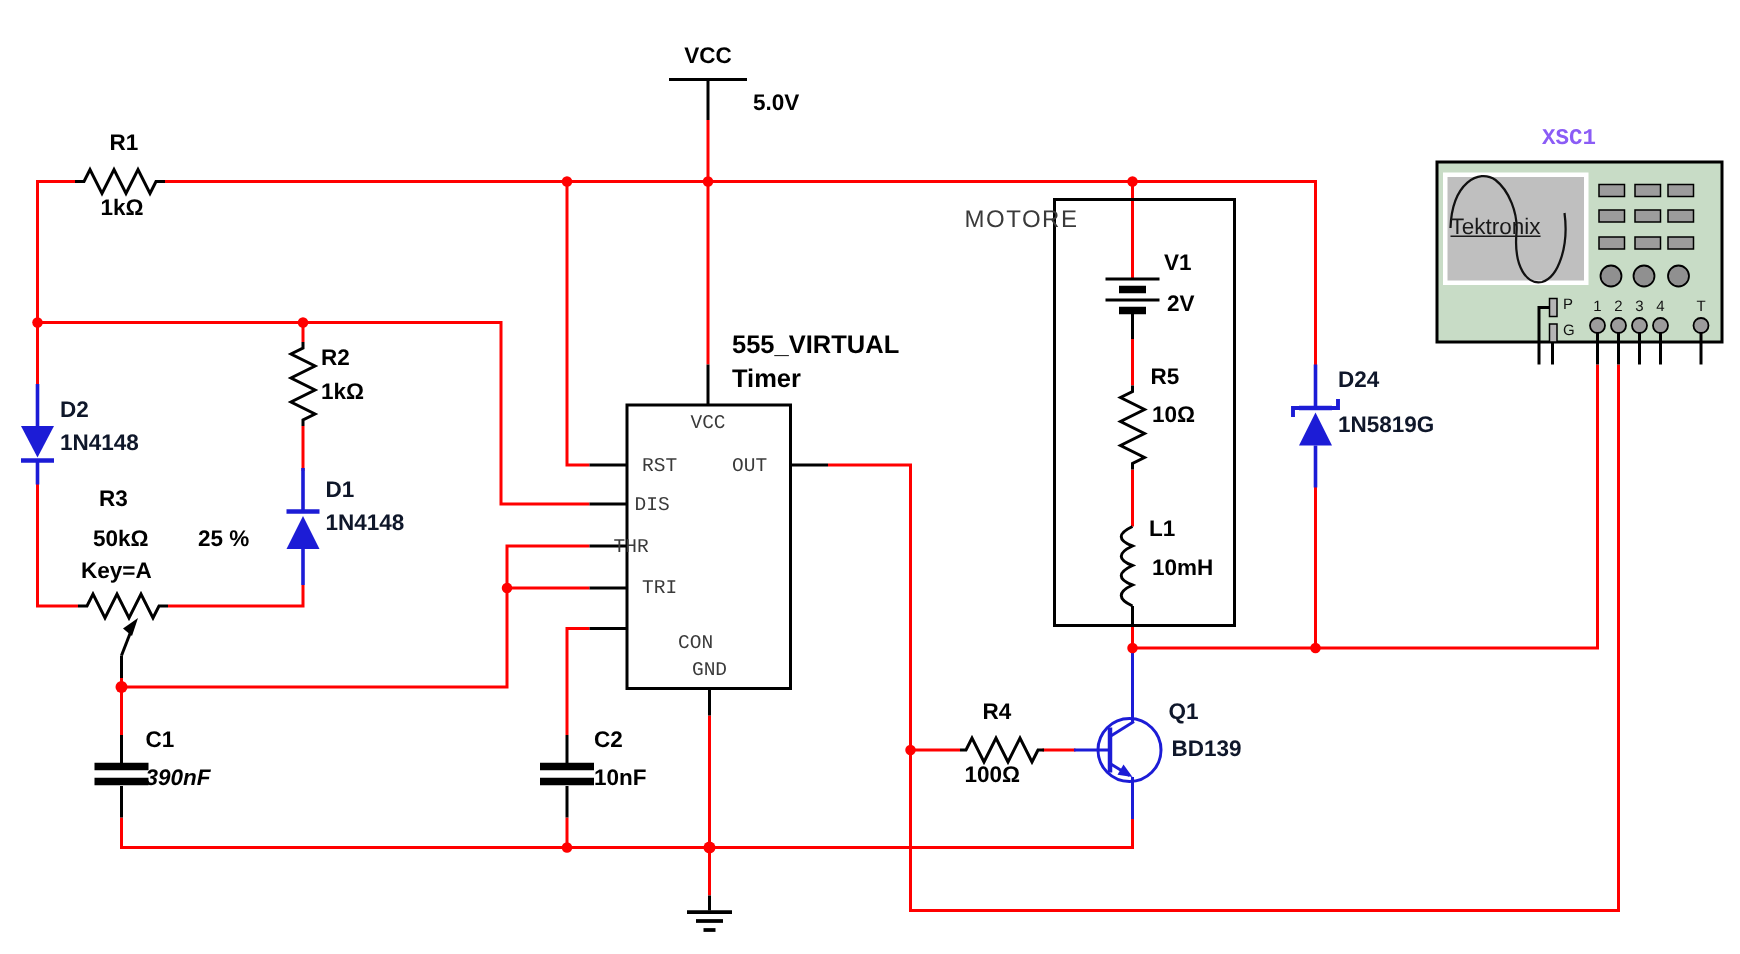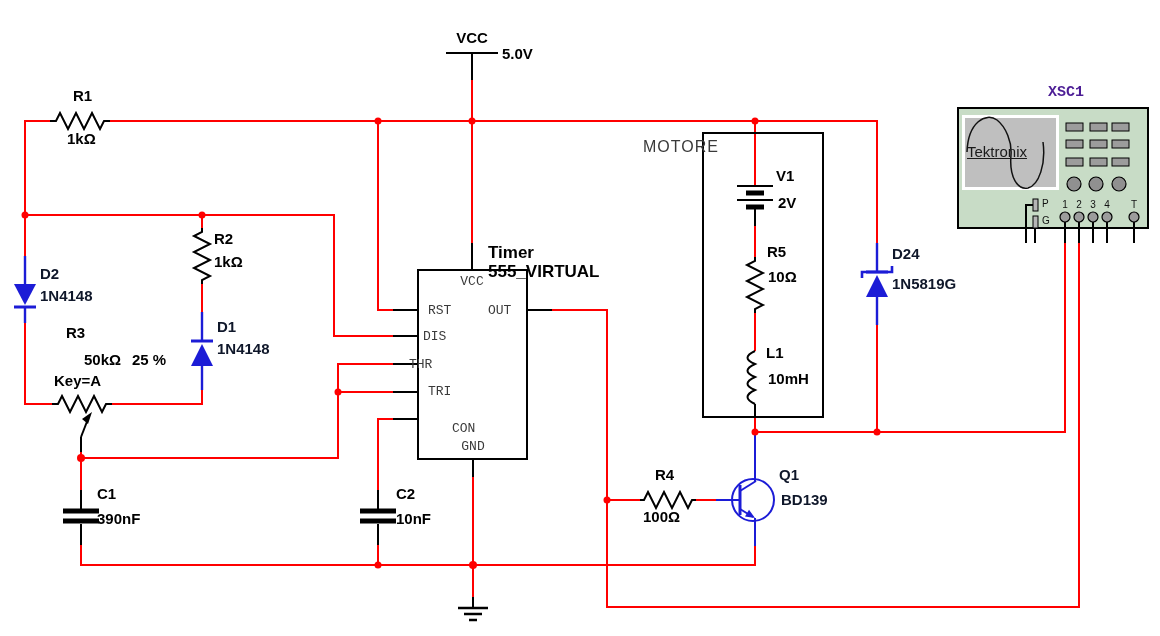--- a/index.html
+++ b/index.html
@@ -8,21 +8,21 @@
   #schem{position:absolute;left:0;top:0;}
   .lbl{position:absolute;font:bold 15px "Liberation Sans",sans-serif;color:#000;
        white-space:nowrap;line-height:1;}
   .lbl.blue{color:#0f172a;}
   .lbl.big{font-size:17px;}
   .lbl.gray{color:#3a3a3a;font-weight:400;font-size:16px;letter-spacing:1px;}
   .lbl.ctr{text-align:center;}
   .pin{position:absolute;font:13px "Liberation Mono",monospace;color:#3a3a3a;
        white-space:nowrap;line-height:1;}
   .pin.ctr{text-align:center;}
-  .xsc{position:absolute;font:bold 15px "Liberation Mono",monospace;color:#4c1d95;line-height:1;margin-left:20px;}
+  .xsc{position:absolute;font:bold 15px "Liberation Mono",monospace;color:#8b5cf6;line-height:1;}
   .tek{position:absolute;font:15px "Liberation Sans",sans-serif;color:#1a1a1a;line-height:1;}
   .slbl{position:absolute;font:10px "Liberation Sans",sans-serif;color:#111;line-height:1;}
   .slbl.ctr{text-align:center;}
 </style>
 </head>
 <body>
 
 <div id="canvas">
 
 <svg id="schem" width="1160" height="636" viewBox="0 0 1160 636">
@@ -211,46 +211,46 @@
     <circle cx="81" cy="458" r="4"></circle>
         <circle cx="378" cy="565" r="3.5"></circle>
     <circle cx="473" cy="565" r="4"></circle>
         <circle cx="607" cy="500" r="3.5"></circle>
     <circle cx="755" cy="432" r="3.5"></circle>
         <circle cx="877" cy="432" r="3.5"></circle>
   </g>
 </svg>
 
   <div class="lbl ctr" style="left:446px;top:30px;width:52px;">VCC</div>
-  <div class="lbl" style="left:502px;top:46px;">5.0V</div>
+  <div class="lbl" style="left:502px;top:61px;">5.0V</div>
 
   <div class="lbl" style="left:73px;top:88px;">R1</div>
   <div class="lbl" style="left:67px;top:131px;">1kΩ</div>
 
   <div class="lbl" style="left:214px;top:231px;">R2</div>
   <div class="lbl" style="left:214px;top:254px;">1kΩ</div>
 
   <div class="lbl blue" style="left:40px;top:266px;">D2</div>
   <div class="lbl blue" style="left:40px;top:288px;">1N4148</div>
 
   <div class="lbl" style="left:66px;top:325px;">R3</div>
-  <div class="lbl" style="left:62px;top:352px;margin-left:22px;">50kΩ</div>
+  <div class="lbl" style="left:62px;top:352px;">50kΩ</div>
   <div class="lbl" style="left:54px;top:373px;">Key=A</div>
   <div class="lbl" style="left:132px;top:352px;">25 %</div>
 
   <div class="lbl blue" style="left:217px;top:319px;">D1</div>
   <div class="lbl blue" style="left:217px;top:341px;">1N4148</div>
 
   <div class="lbl" style="left:97px;top:486px;">C1</div>
-  <div class="lbl" style="left:97px;top:511px;">390nF</div>
+  <div class="lbl" style="left:97px;top:511px;font-style:italic;">390nF</div>
 
   <div class="lbl" style="left:396px;top:486px;">C2</div>
   <div class="lbl" style="left:396px;top:511px;">10nF</div>
 
-  <div class="lbl big" style="left:488px;top:221px;margin-top:42px;">555_VIRTUAL</div>
+  <div class="lbl big" style="left:488px;top:221px;">555_VIRTUAL</div>
   <div class="lbl big" style="left:488px;top:244px;">Timer</div>
 
   <div class="pin ctr" style="left:446px;top:275px;width:52px;">VCC</div>
   <div class="pin" style="left:428px;top:304px;">RST</div>
   <div class="pin" style="left:423px;top:330px;">DIS</div>
   <div class="pin" style="left:409px;top:358px;">THR</div>
   <div class="pin" style="left:428px;top:385px;">TRI</div>
   <div class="pin" style="left:428px;top:422px;margin-left:24px;">CON</div>
   <div class="pin ctr" style="left:447px;top:440px;width:52px;">GND</div>
   <div class="pin" style="left:488px;top:304px;">OUT</div>

